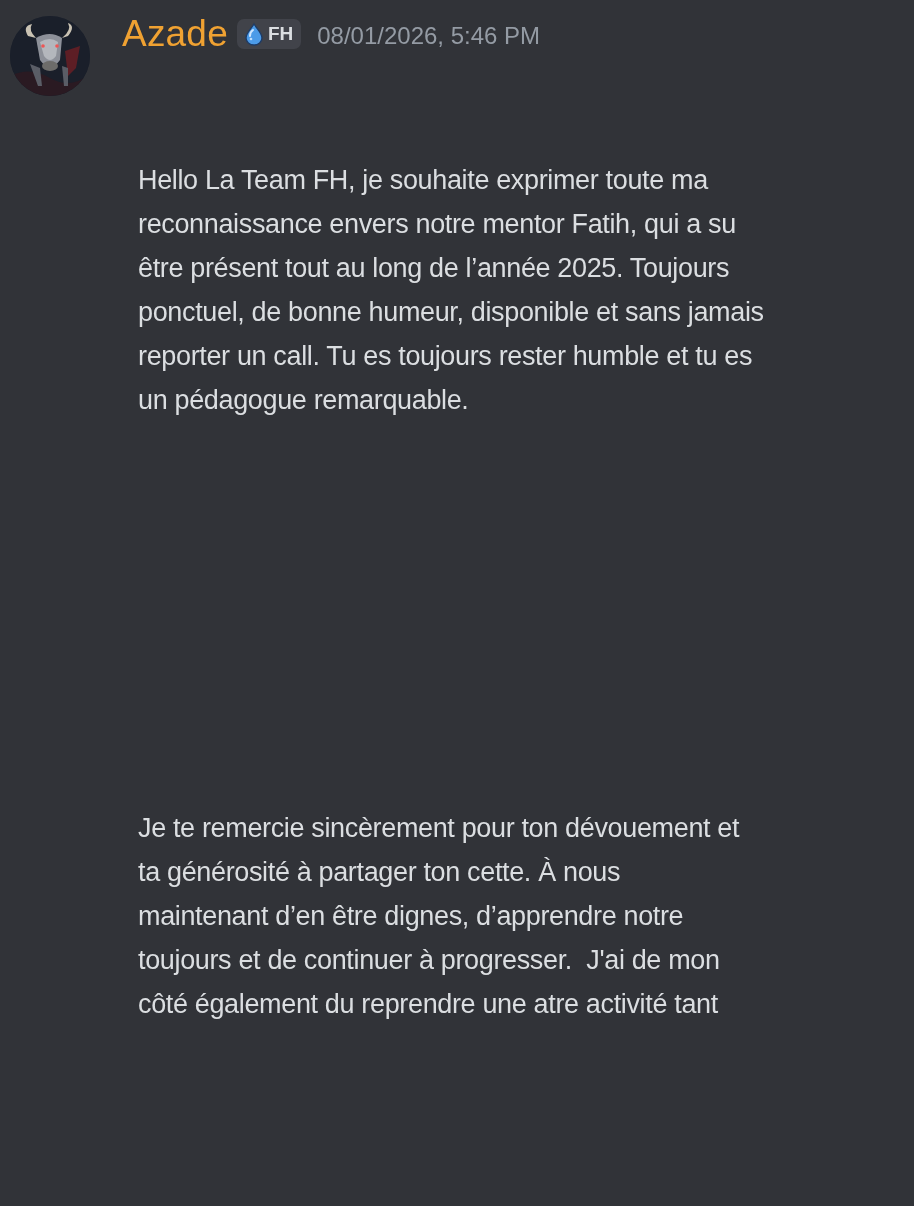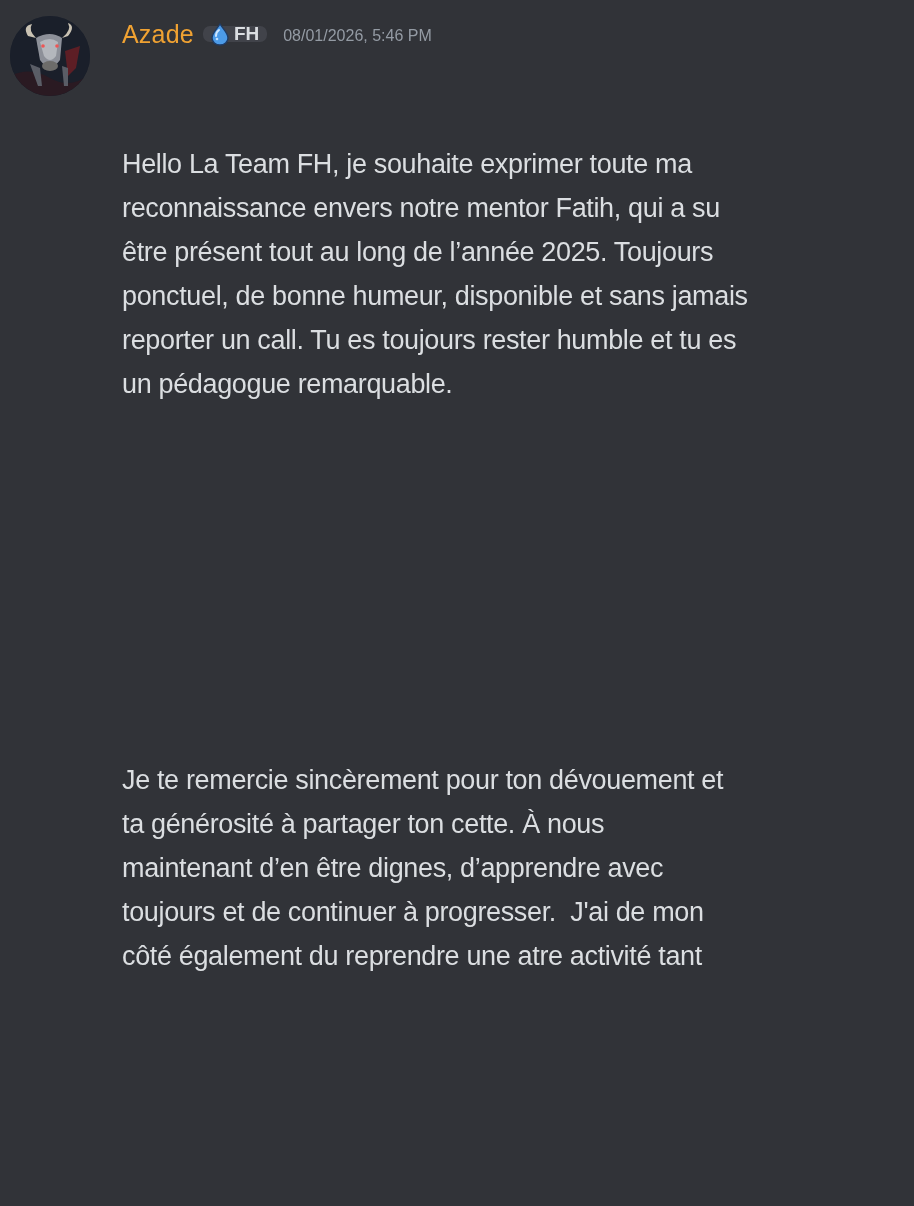--- a/index.html
+++ b/index.html
@@ -30,60 +30,60 @@
   }
   .avatar svg { width: 80px; height: 80px; display: block; }
   .header {
     display: flex;
     align-items: center;
     height: 42px;
     margin-top: -1px;
   }
   .username {
     color: #f0a232;
-    font-size: 25px;
+    font-size: 37px;
     font-weight: 500;
     letter-spacing: 0.2px;
   }
   .role-tag {
     display: inline-flex;
     align-items: center;
     margin-left: 9px;
     background: #41434a;
     border-radius: 7px;
-    height: 16px;
+    height: 30px;
     padding: 0 8px 0 6px;
   }
   .role-tag .drop {
     width: 22px;
     height: 24px;
     display: inline-block;
   }
   .role-tag .tag-text {
     color: #dbdee1;
     font-weight: 700;
     font-size: 19px;
     margin-left: 3px;
   }
   .timestamp {
     color: #949ba4;
-    font-size: 16px;
+    font-size: 24px;
     margin-left: 16px;
     margin-top: 3px;
   }
   .content {
     font-size: 27px;
     line-height: 44px;
     color: #dbdee1;
     white-space: pre-wrap;
     letter-spacing: -0.35px;
     margin-top: -1px;
   }
   .content p {
-    margin: 0;
+    margin: 16px;
   }
   .content .blank {
     height: 44px;
   }
 </style>
 </head>
 <body>
 
 <div class="message">
   <div class="avatar">
@@ -122,21 +122,21 @@
     <p><span>Hello La Team FH, je souhaite exprimer toute ma</span>
 <span>reconnaissance envers notre mentor Fatih, qui a su</span>
 <span>être présent tout au long de l’année 2025. Toujours</span>
 <span>ponctuel, de bonne humeur, disponible et sans jamais</span>
 <span>reporter un call. Tu es toujours rester humble et tu es</span>
 <span>un pédagogue remarquable.</span></p>
     <div class="blank"></div>
     <div class="blank"></div>
     <p><span>Je te remercie sincèrement pour ton dévouement et</span>
 <span>ta générosité à partager ton cette. À nous</span>
-<span>maintenant d’en être dignes, d’apprendre avec</span>
+<span>maintenant d’en être dignes, d’apprendre notre</span>
 <span>toujours et de continuer à progresser.  J'ai de mon</span>
 <span>côté également du reprendre une atre activité tant</span>
 
 
 
 
 
 
 
 

